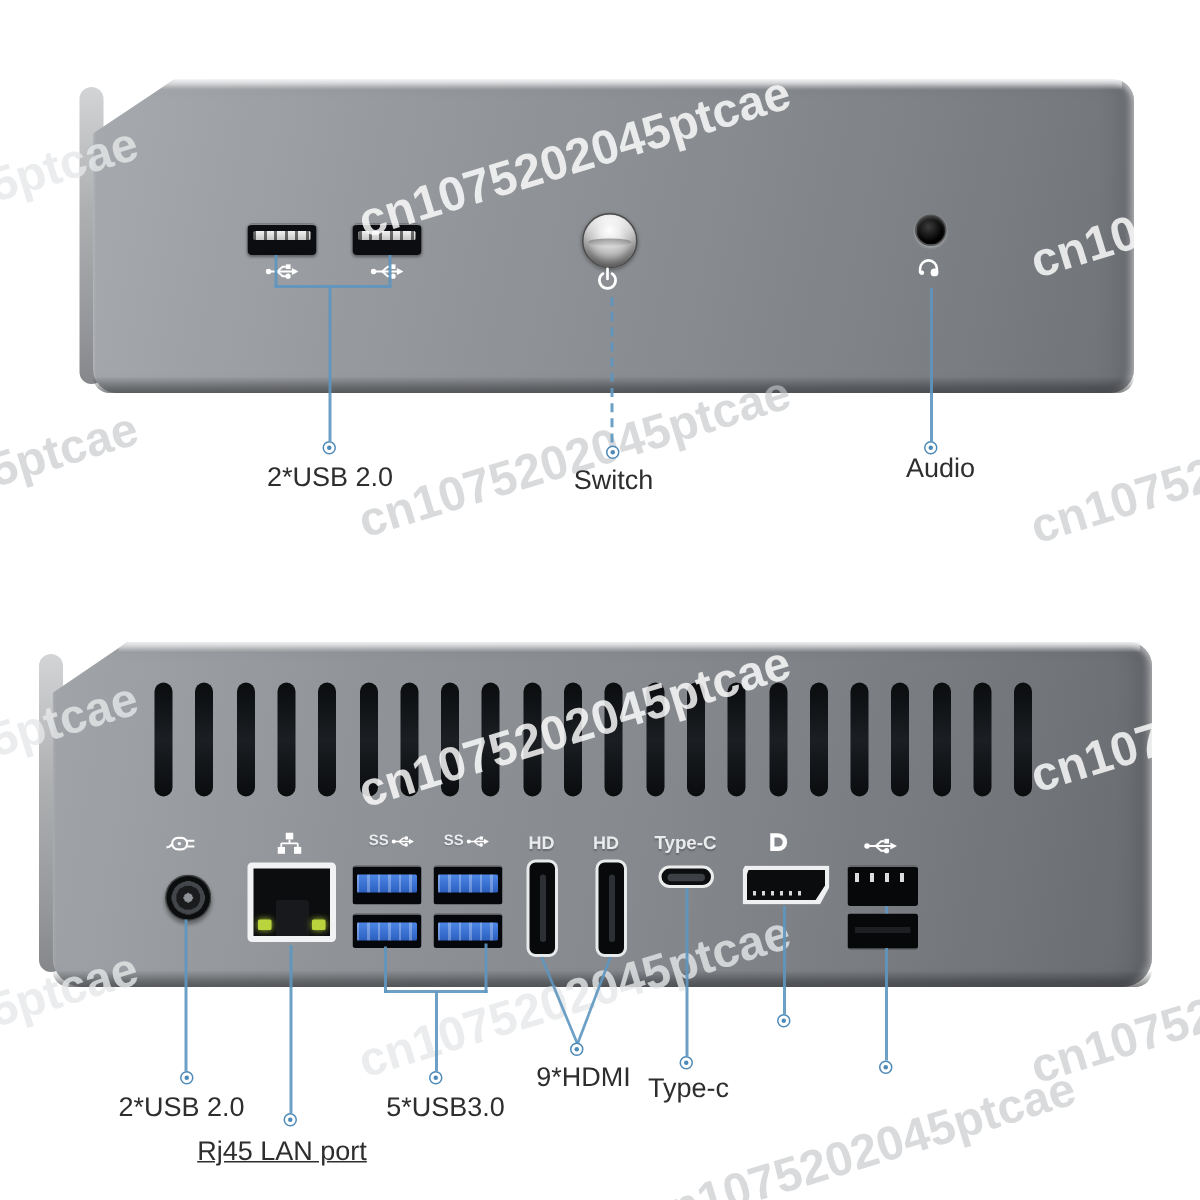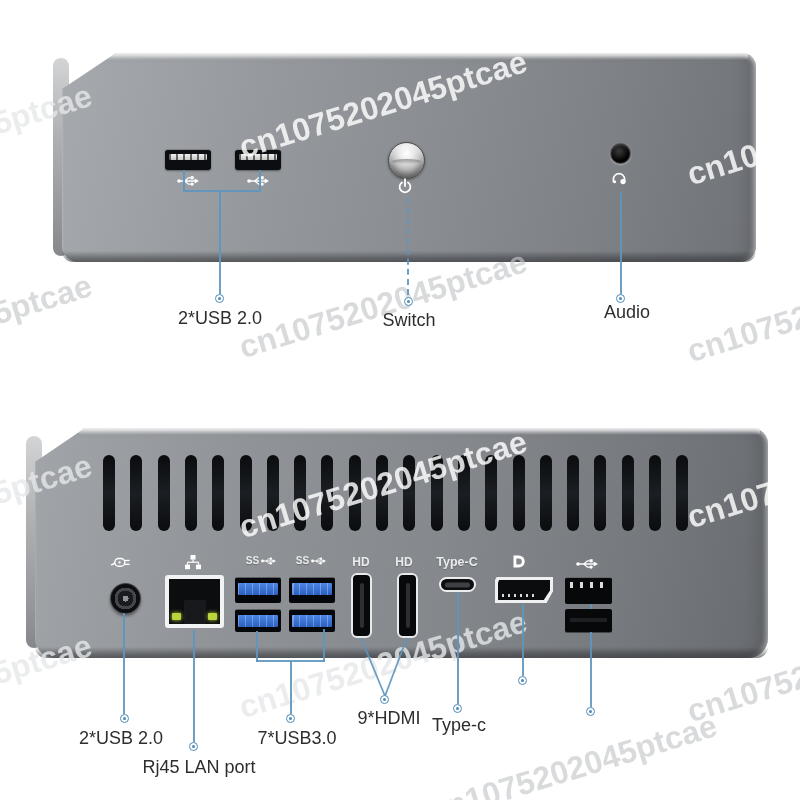--- a/index.html
+++ b/index.html
@@ -303,28 +303,28 @@
   <div class="ln" style="left:620px;top:192px;height:102px;"></div>
   <div class="marker" style="left:616px;top:294px;"></div>
   <div class="ann" style="left:557px;top:302px;">Audio</div>
 
   <div class="ln" style="left:123px;top:613px;height:101px;"></div>
   <div class="marker" style="left:120px;top:714px;"></div>
   <div class="ann" style="left:51px;top:728px;">2*USB 2.0</div>
 
   <div class="ln" style="left:193px;top:630px;height:112px;"></div>
   <div class="marker" style="left:189px;top:742px;"></div>
-  <div class="ann" style="left:129px;top:757px;">Rj45 LAN port</div>
+  <div class="ann" style="left:118px;top:757px;text-decoration:underline;">Rj45 LAN port</div>
 
   <div class="ln" style="left:256px;top:631px;height:31px;"></div>
   <div class="ln" style="left:323px;top:629px;height:33px;"></div>
   <div class="ln-h" style="left:256px;top:660px;width:69px;"></div>
   <div class="ln" style="left:290px;top:661px;height:53px;"></div>
   <div class="marker" style="left:286px;top:714px;"></div>
-  <div class="ann" style="left:227px;top:728px;">7*USB3.0</div>
+  <div class="ann" style="left:227px;top:728px;">5*USB3.0</div>
 
   <svg style="position:absolute;left:352px;top:637px;" width="66" height="62" viewBox="0 0 66 62">
     <line x1="9" y1="1" x2="33" y2="59" stroke="#5e96c0" stroke-width="1.8" opacity=".9"></line>
     <line x1="55" y1="1" x2="33" y2="59" stroke="#5e96c0" stroke-width="1.8" opacity=".9"></line>
   </svg>
   <div class="marker" style="left:380px;top:695px;"></div>
   <div class="ann" style="left:319px;top:708px;">9*HDMI</div>
 
   <div class="ln" style="left:457px;top:592px;height:112px;"></div>
   <div class="marker" style="left:453px;top:704px;"></div>

